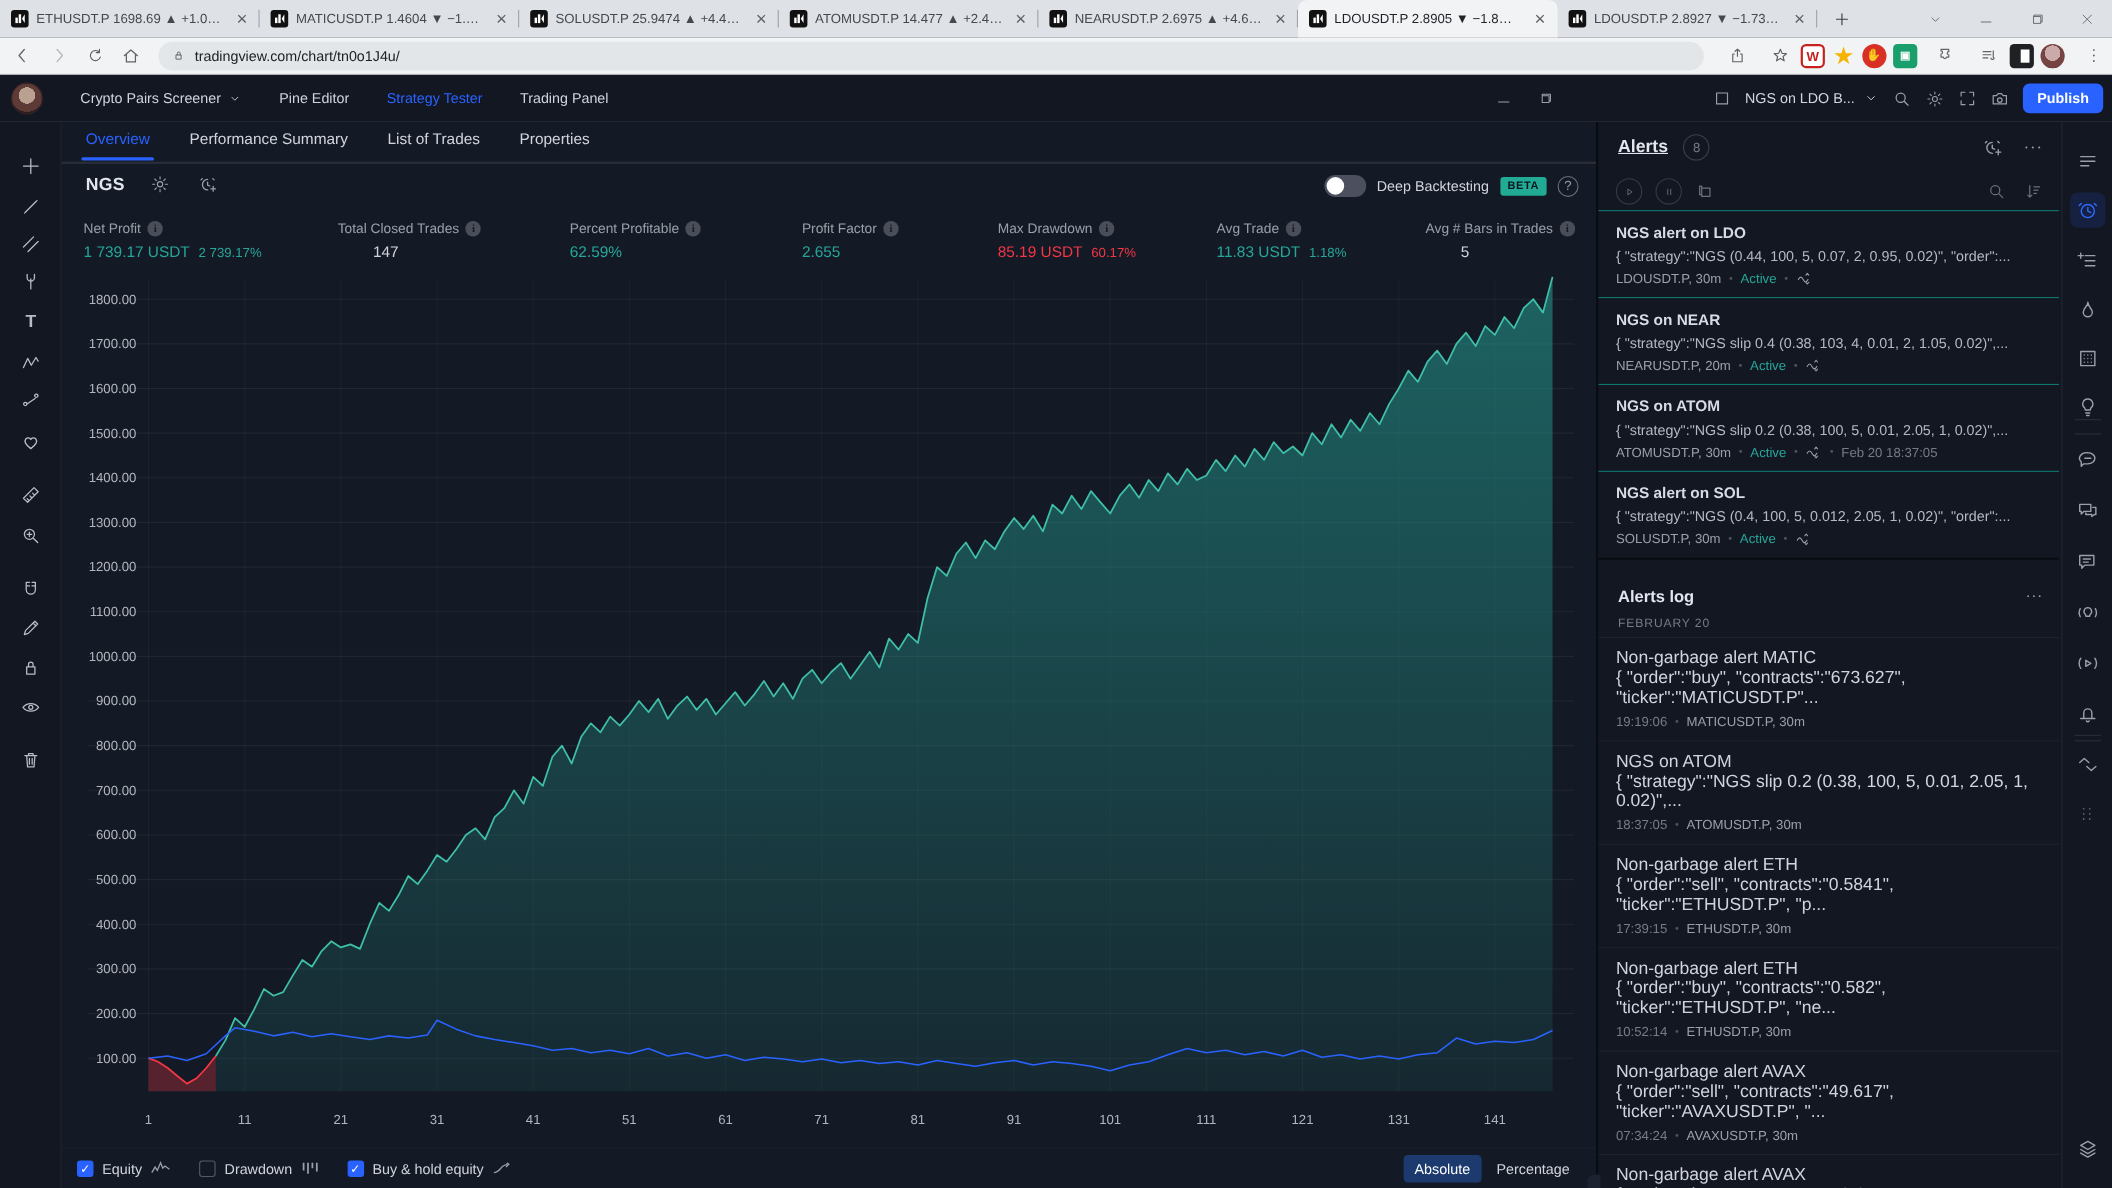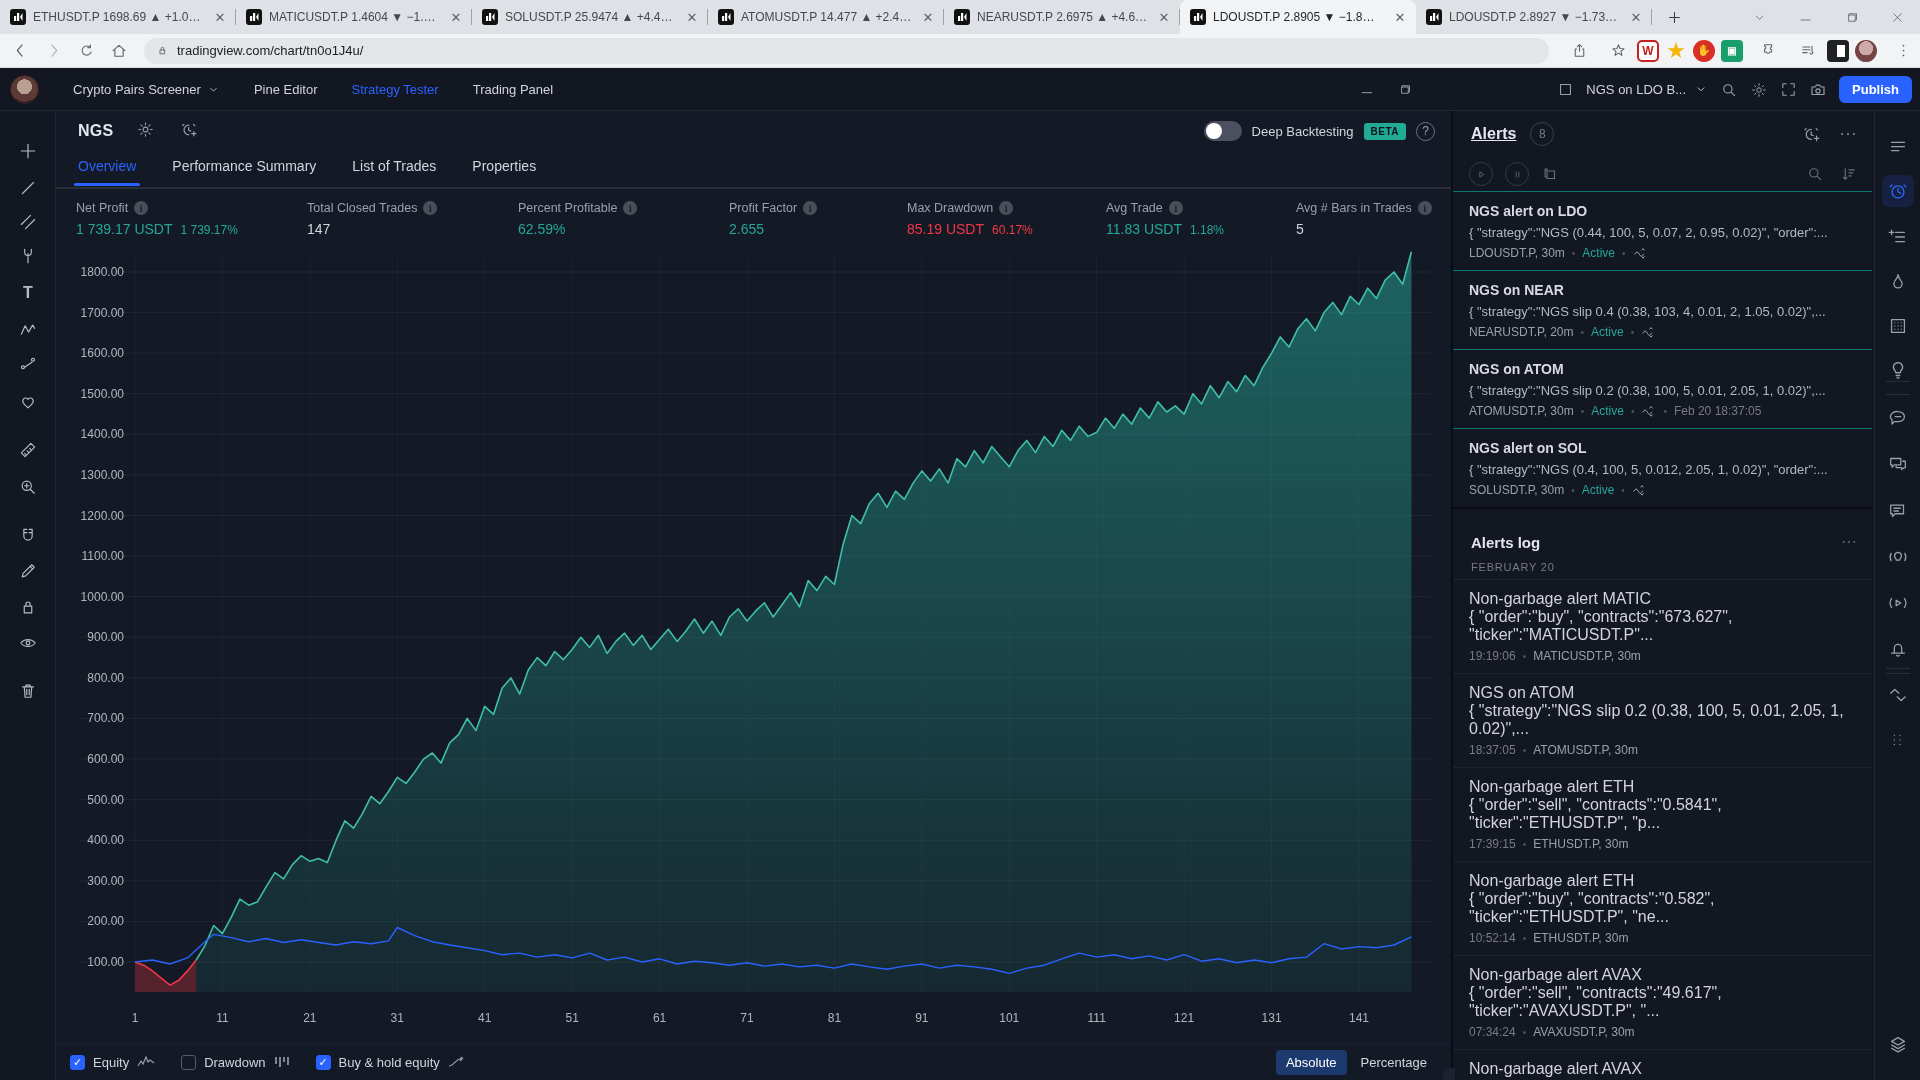--- a/index.html
+++ b/index.html
@@ -58,21 +58,21 @@
   .t-tab.active { color:#2962ff; }
   .t-tab.active::after { content:""; position:absolute; left:-4px; right:-4px; bottom:-2px; height:3px; background:#2962ff; border-radius:2px; }
 
   #stats { position:relative; height:56px; margin-top:6px; }
   .stat { position:absolute; top:6px; }
   .stat .lbl { font-size:12.5px; color:#9aa0aa; display:flex; align-items:center; gap:6px; }
   .info-i { width:14px; height:14px; border-radius:50%; background:#4a4e59; color:#161b25; font-size:10px; font-weight:bold;
             display:inline-flex; align-items:center; justify-content:center; font-family:"Liberation Serif",serif; }
   .stat .val { margin-top:6px; font-size:14px; display:flex; gap:8px; align-items:baseline; }
   .stat .sub { font-size:12px; }
-  .c-green { color:#26a69a; } .c-red { color:#f23645; } .c-white { color:#d1d4dc; }
+  .c-green { color:#26a69a; } .c-red { color:#f23645; } .c-white { color:#d1d4dc;margin-left:32px; }
 
   #chart-wrap { position:absolute; left:0; top:129px; width:1395px; height:803px; }
   #controls { position:absolute; left:0; top:932px; width:1395px; height:37px; display:flex; align-items:center; padding:0 14px; gap:26px; border-top:1px solid #1b2030; }
   .ctl { display:flex; align-items:center; gap:8px; font-size:13px; color:#d1d4dc; cursor:pointer; }
   .cb { width:15px; height:15px; border-radius:3px; border:1px solid #565a66; display:flex; align-items:center; justify-content:center; }
   .cb.on { background:#2962ff; border-color:#2962ff; color:#fff; font-size:11px; }
   .ctl .mini { color:#9aa0aa; }
   #mode-btns { margin-left:auto; display:flex; gap:4px; align-items:center; }
   #abs-btn { background:#1c3a6e; color:#fff; border:none; border-radius:4px; padding:5px 10px; font-size:13px; cursor:pointer; }
   #pct-btn { background:transparent; color:#d1d4dc; border:none; padding:5px 10px; font-size:13px; cursor:pointer; }
@@ -416,20 +416,26 @@
         </svg>
       </div>
       <div class="lr-ic" style="top: 566px;">
         <svg width="20" height="20" viewBox="0 0 24 24" fill="none" stroke="currentColor" stroke-width="1.4" stroke-linecap="round" stroke-linejoin="round">
           <path d="M5.5 7 H18.5 M9.5 7 V5 h5 v2 M7.5 7 l1 12.5 h7 l1-12.5 M10.5 10 v6.5 M13.5 10 v6.5"></path>
         </svg>
       </div>
     </div>
 
   <div id="tester">
+    <div id="tester-tabs">
+        <span class="t-tab active">Overview</span>
+        <span class="t-tab">Performance Summary</span>
+        <span class="t-tab">List of Trades</span>
+        <span class="t-tab">Properties</span>
+      </div>
     <div id="tester-head">
       <span id="tester-title">NGS</span>
       <span class="th-ic">
           <svg width="19" height="19" viewBox="0 0 24 24" fill="none" stroke="currentColor" stroke-width="1.3" stroke-linecap="round" stroke-linejoin="round">
             <path d="M12 9 a3 3 0 1 1 0 6 a3 3 0 0 1 0-6 M12 3.5 V6 M12 18 V20.5 M3.5 12 H6 M18 12 H20.5 M6 6 L7.8 7.8 M16.2 16.2 L18 18 M18 6 L16.2 7.8 M7.8 16.2 L6 18"></path>
           </svg>
         </span>
       <span class="th-ic">
           <svg width="19" height="19" viewBox="0 0 24 24" fill="none" stroke="currentColor" stroke-width="1.5" stroke-linecap="round" stroke-linejoin="round">
             <path d="M11 6.5 a6 6 0 1 0 .2 12 M5 5.5 L3.5 7 M17 5.5 L18.5 7 M11 9.5 V13 L13.5 14 M17.5 14.5 V20 M14.8 17.2 H20.2"></path>
@@ -437,35 +443,29 @@
         </span>
       <div id="deep-bt">
         <div id="toggle">
             <div class="knob"></div>
           </div>
         <span style="font-size:13px;">Deep Backtesting</span>
         <span id="beta-badge">BETA</span>
         <span id="deep-q">?</span>
       </div>
     </div>
-    <div id="tester-tabs">
-        <span class="t-tab active">Overview</span>
-        <span class="t-tab">Performance Summary</span>
-        <span class="t-tab">List of Trades</span>
-        <span class="t-tab">Properties</span>
-      </div>
     <div id="stats">
         <div class="stat" style="left: 20px;">
           <div class="lbl">
             <span>Net Profit</span>
             <span class="info-i">i</span>
           </div>
     <div class="val c-green">
             <span>1 739.17 USDT</span>
-            <span class="sub">1 739.17%</span>
+            <span class="sub">2 739.17%</span>
           </div>
         </div>
         <div class="stat" style="left: 251px;">
           <div class="lbl">
             <span>Total Closed Trades</span>
             <span class="info-i">i</span>
           </div>
     <div class="val c-white">
             <span>147</span>
             <span class="sub"></span>

